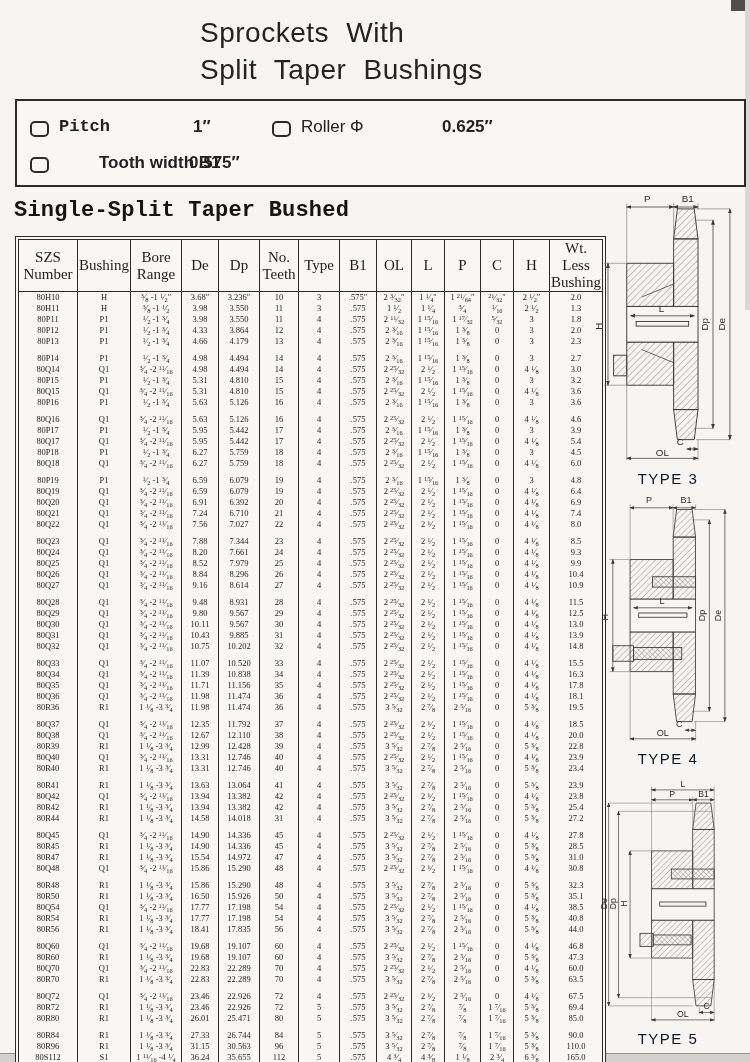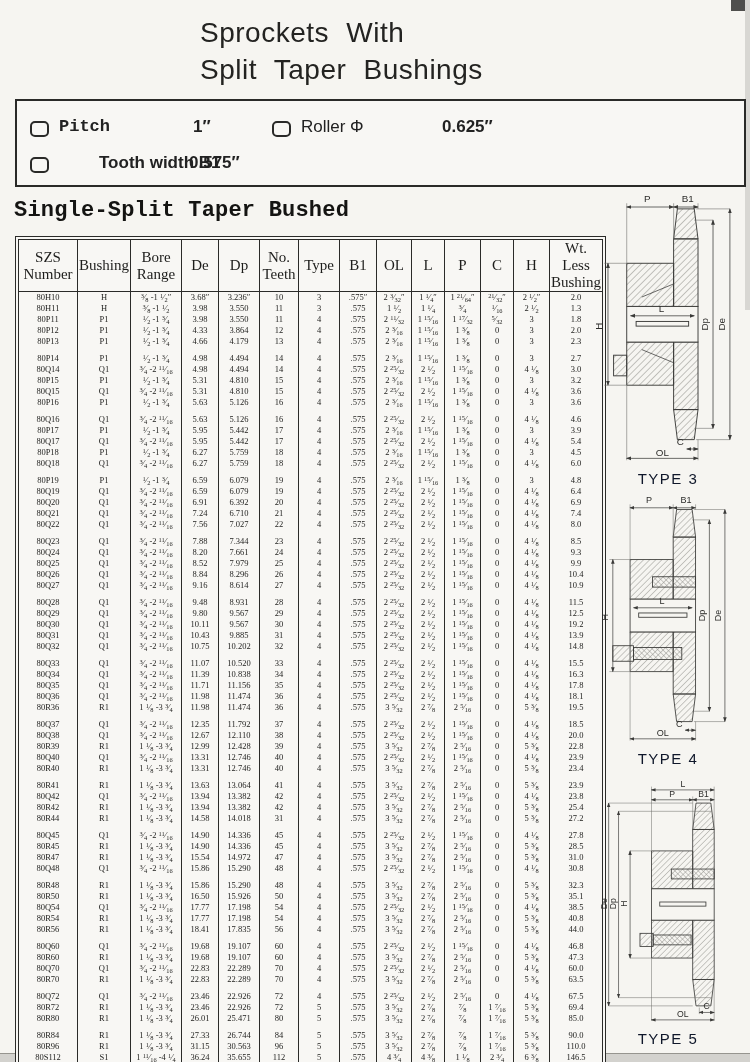--- a/index.html
+++ b/index.html
@@ -633,21 +633,21 @@
           <td>10.11</td>
           <td>9.567</td>
           <td>30</td>
           <td>4</td>
           <td>.575</td>
           <td>2 <span class="fr"><sup>25</sup>⁄<sub>32</sub></span></td>
           <td>2 <span class="fr"><sup>1</sup>⁄<sub>2</sub></span></td>
           <td>1 <span class="fr"><sup>15</sup>⁄<sub>16</sub></span></td>
           <td>0</td>
           <td>4 <span class="fr"><sup>1</sup>⁄<sub>8</sub></span></td>
-          <td>19.2</td>
+          <td>13.0</td>
         </tr>
         <tr>
           <td>80Q31</td>
           <td>Q1</td>
           <td><span class="fr"><sup>3</sup>⁄<sub>4</sub></span> -2 <span class="fr"><sup>11</sup>⁄<sub>16</sub></span></td>
           <td>10.43</td>
           <td>9.885</td>
           <td>31</td>
           <td>4</td>
           <td>.575</td>
@@ -1321,21 +1321,21 @@
           <td>36.24</td>
           <td>35.655</td>
           <td>112</td>
           <td>5</td>
           <td>.575</td>
           <td>4 <span class="fr"><sup>3</sup>⁄<sub>4</sub></span></td>
           <td>4 <span class="fr"><sup>3</sup>⁄<sub>8</sub></span></td>
           <td>1 <span class="fr"><sup>1</sup>⁄<sub>8</sub></span></td>
           <td>2 <span class="fr"><sup>3</sup>⁄<sub>4</sub></span></td>
           <td>6 <span class="fr"><sup>3</sup>⁄<sub>8</sub></span></td>
-          <td>146.5</td>
+          <td>165.0</td>
         </tr>
       </tbody>
   </table>
 </div>
 
 <figure class="fig3">
   <svg width="160" height="272" viewBox="0 0 160 290">
     <defs>
       <pattern id="h3" width="5" height="5" patternTransform="rotate(45)" patternUnits="userSpaceOnUse">
         <line x1="0" y1="0" x2="0" y2="5" stroke="#8f8e89" stroke-width="1.1"></line>

